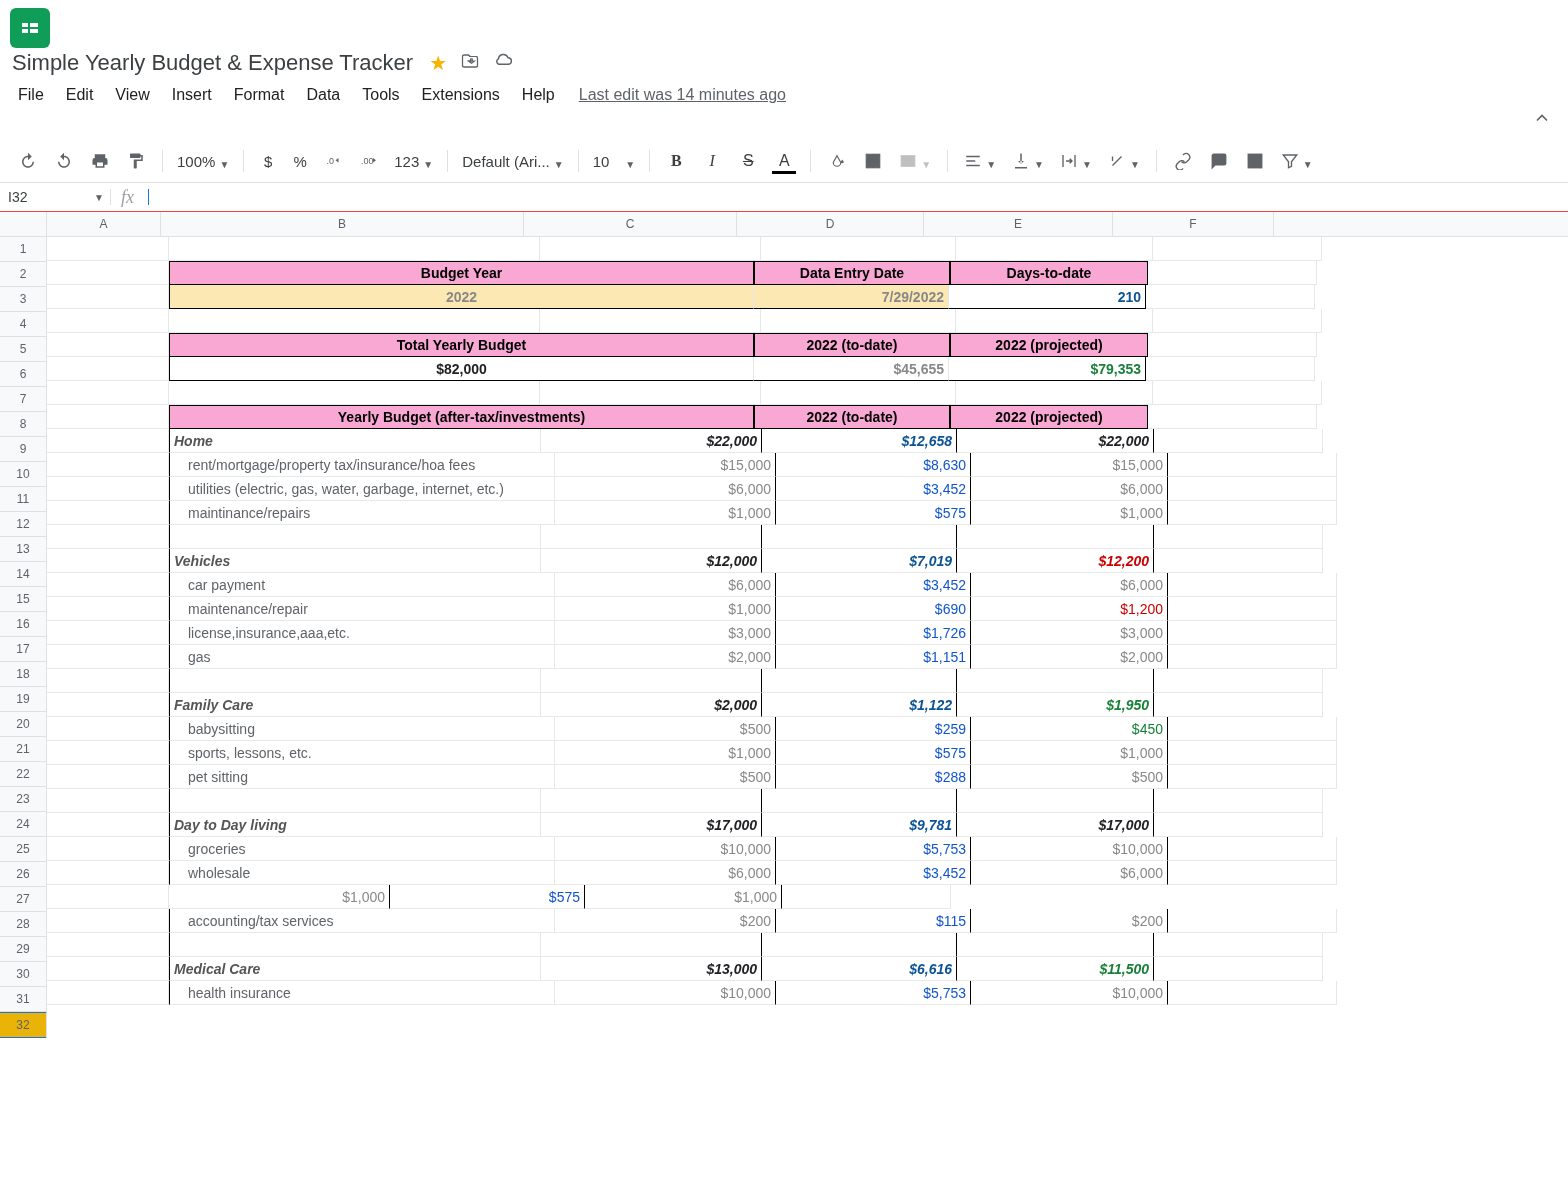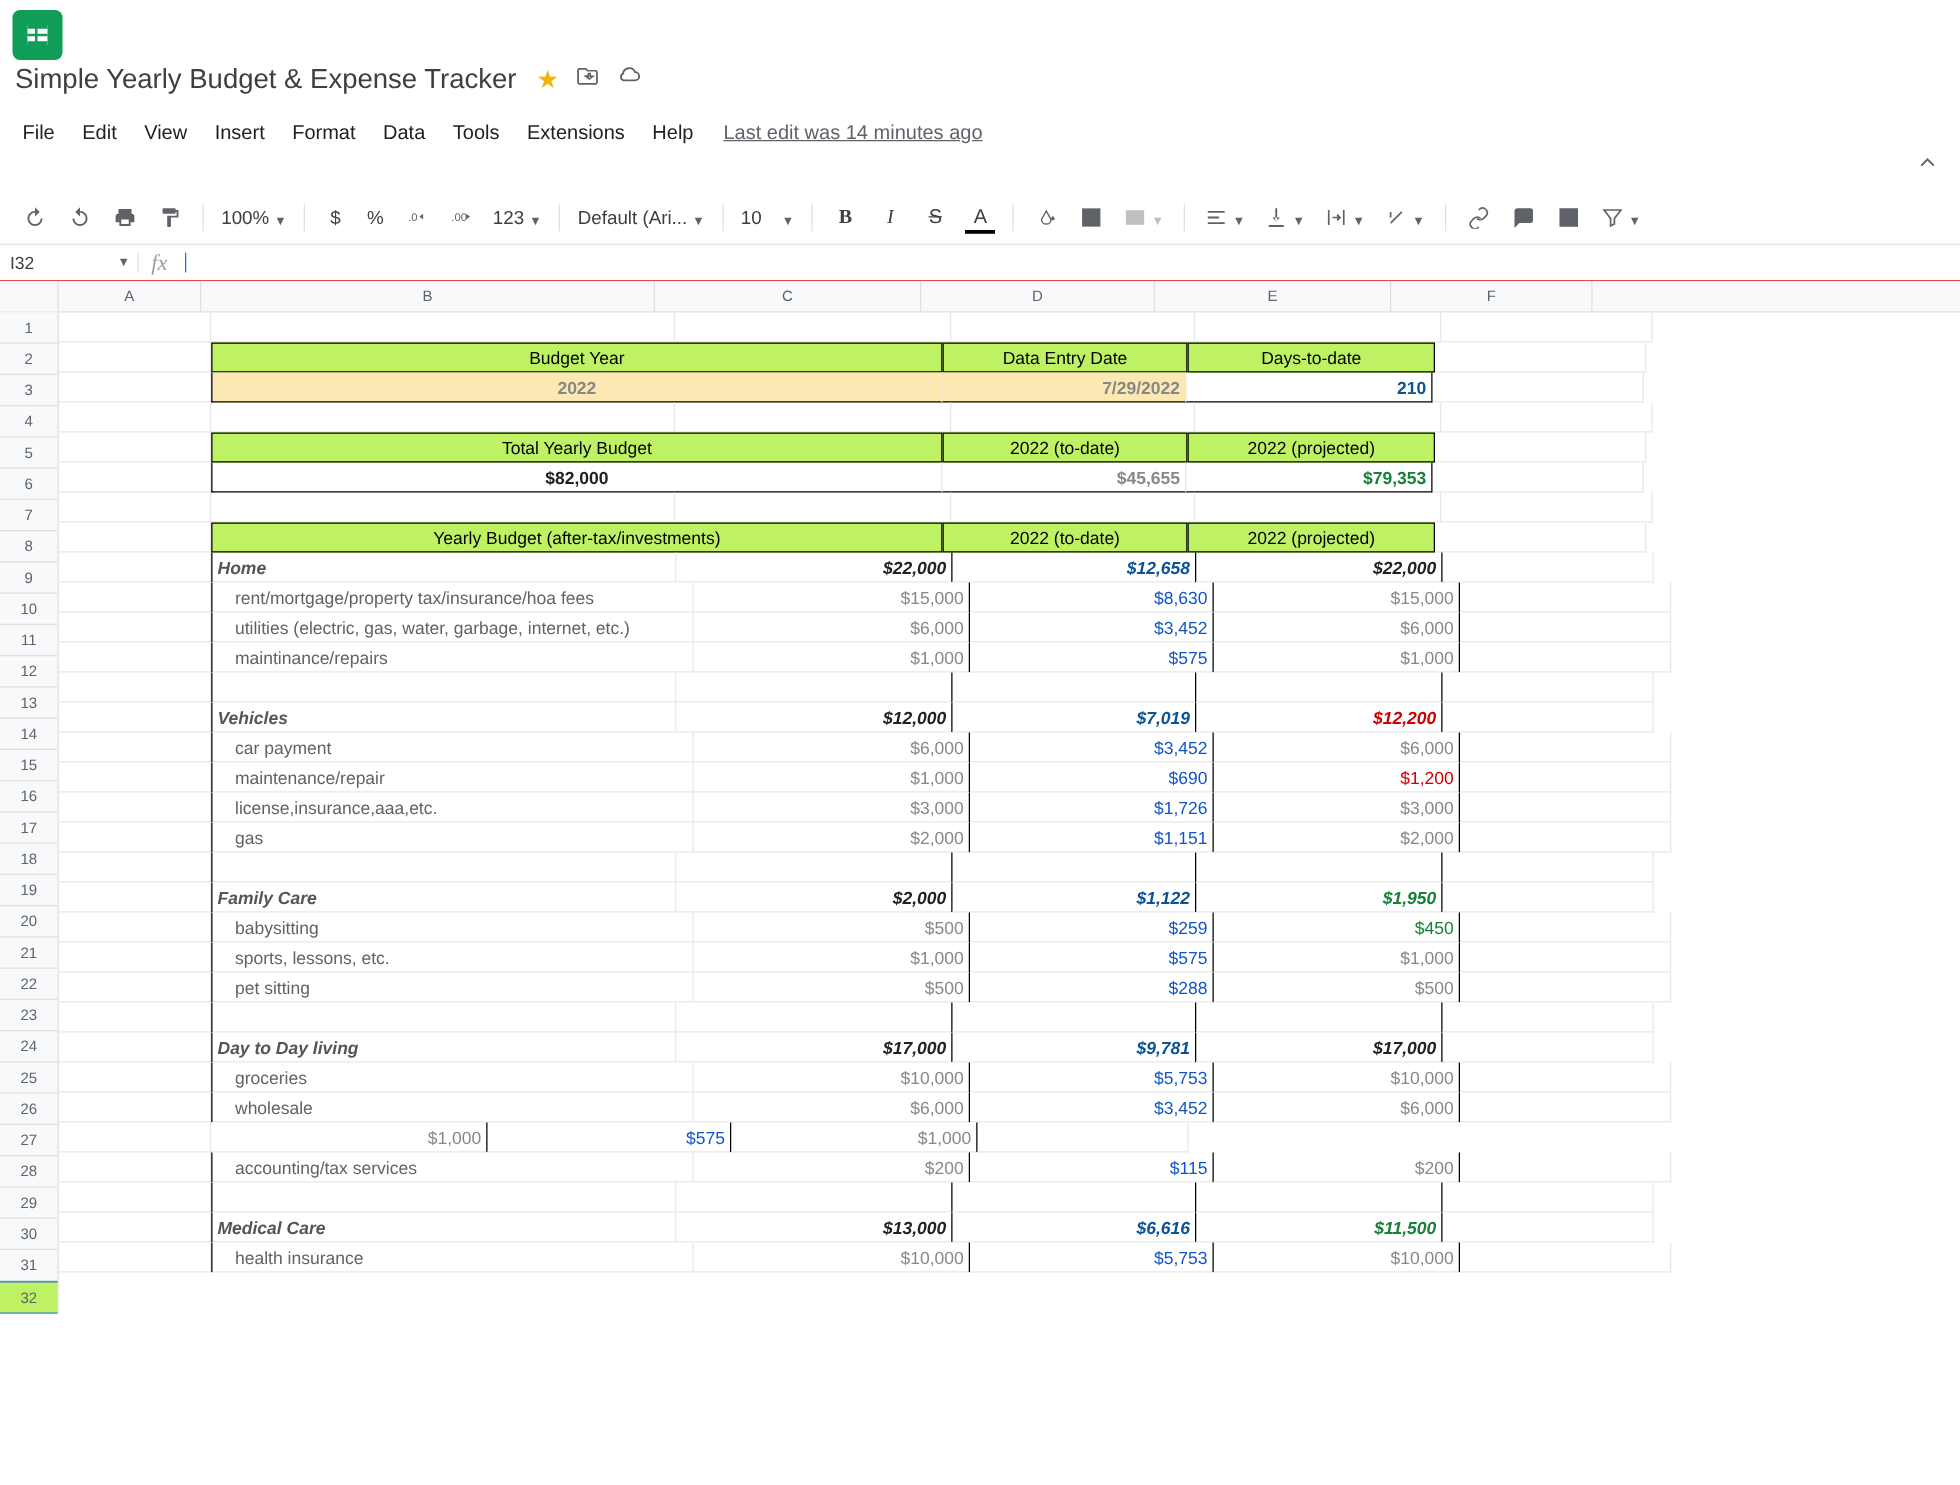--- a/index.html
+++ b/index.html
@@ -5,21 +5,21 @@
   html,body{margin:0;padding:0;font-family:Arial,sans-serif;background:#fff;color:#202124;overflow:hidden;}
   
   .docbar{display:flex;align-items:flex-start;padding:8px 16px 0 10px;flex-direction:column;}
   .logo{width:40px;height:40px;background:#0f9d58;border-radius:6px;display:flex;align-items:center;justify-content:center;margin-right:12px;flex:none;}
   .logo svg{width:24px;height:24px;fill:#fff;}
   .titlewrap{flex:1;}
   .titlerow{display:flex;align-items:center;gap:14px;}
   .doctitle{font-size:22px;color:#3c4043;padding:2px;}
   .star{color:#f5b400;font-size:20px;}
   .moveicon,.cloudicon{color:#5f6368;}
-  .menurow{display:flex;gap:6px;margin-top:16px;align-items:center;}
+  .menurow{display:flex;gap:6px;margin-top:4px;align-items:center;}
   .menurow .m{font-size:16px;color:#202124;padding:4px 8px;border-radius:4px;cursor:pointer;}
   .lastedit{font-size:16px;color:#5f6368;text-decoration:underline;margin-left:10px;}
   .chev{margin-left:auto;align-self:flex-start;color:#5f6368;}
   
   .toolbar{display:flex;align-items:center;padding:6px 12px;border-bottom:1px solid #e0e0e0;gap:4px;margin-top:8px;color:#5f6368;}
   .tb{padding:6px 6px;border-radius:4px;cursor:pointer;display:flex;align-items:flex-end;justify-content:center;min-width:20px;font-size:16px;}
   .tb svg{width:18px;height:18px;fill:#5f6368;}
   .tbtxt{font-size:15px;color:#3c4043;padding:4px 4px;}
   .tbsep{width:1px;height:22px;background:#e0e0e0;margin:0 6px;}
   .ddarrow{font-size:10px;color:#5f6368;margin-left:4px;}
@@ -39,38 +39,38 @@
   .ch{border-right:1px solid #e0e0e0;display:flex;align-items:center;justify-content:center;}
   .rows{display:flex;}
   .rowheads{width:46px;background:#f8f9fa;border-right:1px solid #e0e0e0;}
   .rh{height:24px;border-bottom:1px solid #e0e0e0;font-size:12px;color:#5f6368;display:flex;align-items:center;justify-content:center;}
   .cells{position:relative;}
   .row{display:flex;height:24px;}
   .cell{border-right:1px solid #e8e8e8;border-bottom:1px solid #e8e8e8;font-size:14px;padding:0 4px;display:flex;align-items:center;overflow:hidden;white-space:nowrap;}
   
   .cA{width:113px;} .cB{width:362px;} .cC{width:212px;} .cD{width:186px;} .cE{width:188px;} .cF{width:160px;}
   
-  .hdr{background:#bef264;font-weight:normal;justify-content:center;border:1px solid #000 !important;color:#000;}
+  .hdr{background:#f9a8d4;font-weight:bold;justify-content:center;border:1px solid #000 !important;color:#000;}
   .cream{background:#fce8b2;}
   .bold{font-weight:bold;}
   .ital{font-style:italic;}
   .center{justify-content:center;}
   .right{justify-content:flex-end;}
   .btop{border-top:1px solid #000 !important;}
   .bbot{border-bottom:1px solid #000 !important;}
   .bleft{border-left:1px solid #000 !important;}
   .bright{border-right:1px solid #000 !important;}
   .grey{color:#888;}
   .blue{color:#1155cc;}
   .dblue{color:#0b5394;}
   .green{color:#188038;}
   .red{color:#cc0000;}
   .cat{color:#555;font-weight:bold;font-style:italic;}
   .sub{color:#5f6368;padding-left:18px;}
-  .rh.sel{background:#bef264;border-top:1px solid #1a73e8;border-bottom:1px solid #1a73e8;}
+  .rh.sel{background:#eab308;border-top:1px solid #1a73e8;border-bottom:1px solid #1a73e8;}
 </style>
 </head>
 <body>
 
 <div class="docbar">
   <div class="logo">
     <svg viewBox="0 0 24 24">
         <path d="M3 3h18v18H3z" fill="none"></path>
         <path d="M4 4h16v16H4z" fill="#fff"></path>
         <path d="M4 4h16v3H4zM4 11h16v2H4zM4 17h16v3H4zM10 4h2v16h-2z" fill="#0f9d58"></path>

